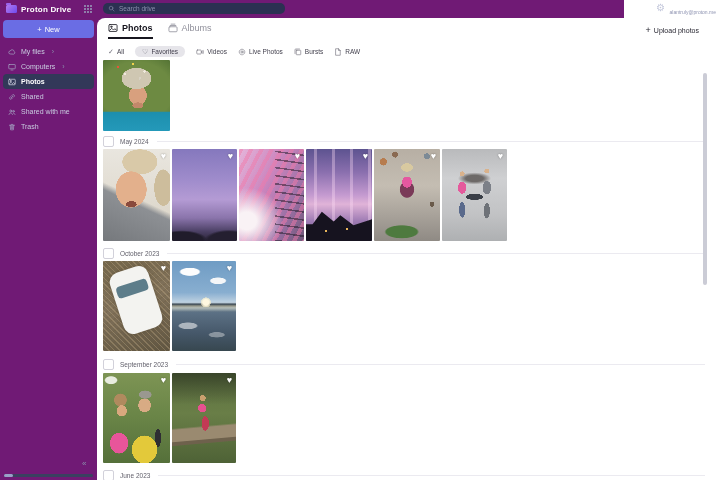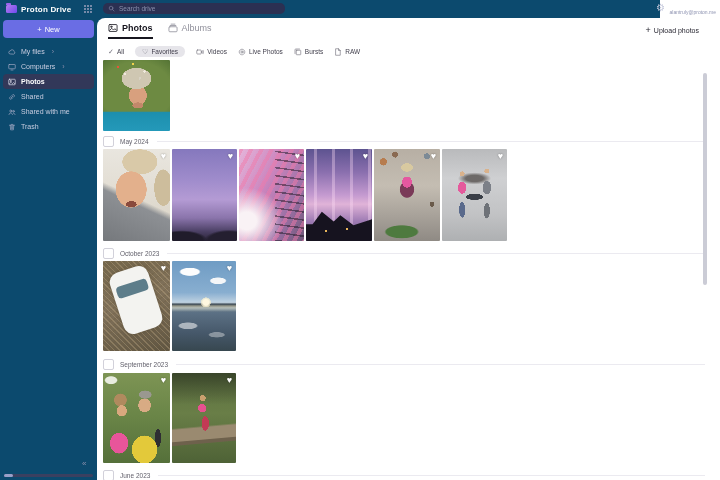--- a/index.html
+++ b/index.html
@@ -1,18 +1,18 @@
 <!DOCTYPE html>
 <html><head>
 <meta charset="utf-8">
 <style>
   html,body{margin:0;padding:0;}
   body{width:720px;height:480px;overflow:hidden;font-family:"Liberation Sans",sans-serif;
        -webkit-font-smoothing:antialiased;}
-  #app{position:relative;width:624px;height:480px;background:#0c4a6e;padding-left:36px;}
+  #app{position:relative;width:624px;height:480px;background:#701a75;}
 
   
   .logo{position:absolute;left:6px;top:3px;height:12px;display:flex;align-items:center;gap:4px;cursor:pointer;}
   .folder{width:11px;height:8px;border-radius:1.5px;background:linear-gradient(135deg,#b57bee,#6d4aef);position:relative;}
   .folder::before{content:"";position:absolute;top:-2px;left:0;width:5px;height:2px;border-radius:1px 1px 0 0;
                   background:#9a63ee;}
   .logo-text{color:#fff;font-size:8px;font-weight:700;letter-spacing:.2px;}
   .apps-btn{position:absolute;left:84px;top:5px;width:10px;height:10px;display:flex;align-items:flex-start;cursor:pointer;}
   .dots9{width:2px;height:2px;border-radius:50%;background:#9aa0bc;
          box-shadow:3px 0 #9aa0bc,6px 0 #9aa0bc,0 3px #9aa0bc,3px 3px #9aa0bc,6px 3px #9aa0bc,

